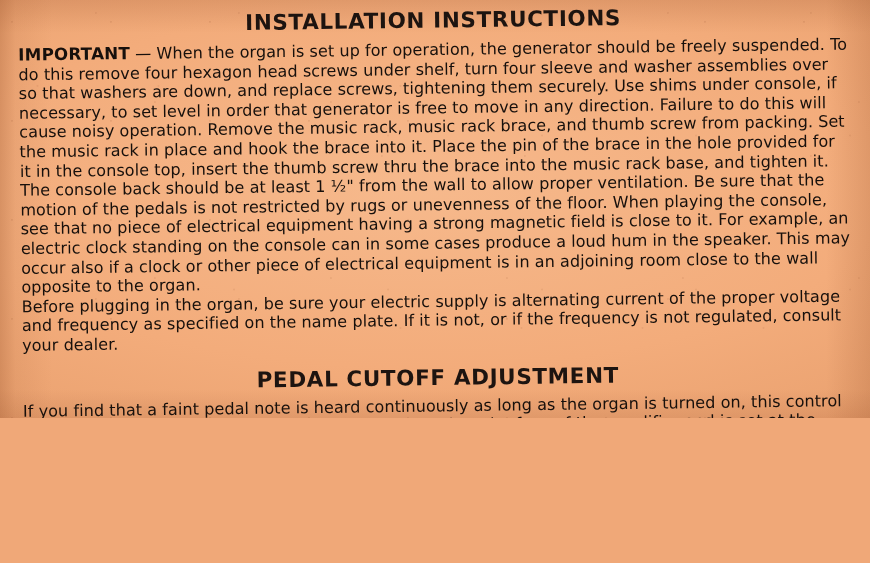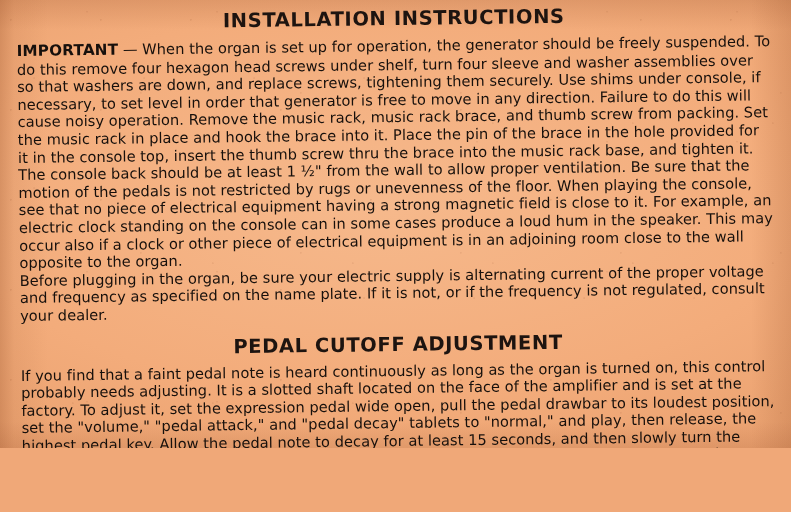--- a/index.html
+++ b/index.html
@@ -10,21 +10,21 @@
     width: 791px;
     height: 512px;
     overflow: hidden;
     background: #f0a878;
     font-family: "Liberation Sans", sans-serif;
   }
   
   #page {
     position: relative;
     width: 791px;
-    height: 448px;
+    height: 380px;
     box-sizing: border-box;
     background:
       radial-gradient(ellipse 120% 95% at 48% 45%, #f6b98c 0%, #f3ac7b 45%, #e89f6d 78%, #dd9363 100%);
     overflow: hidden;
   }
   
   #page:before {
     content: "";
     position: absolute;
     inset: 0;

